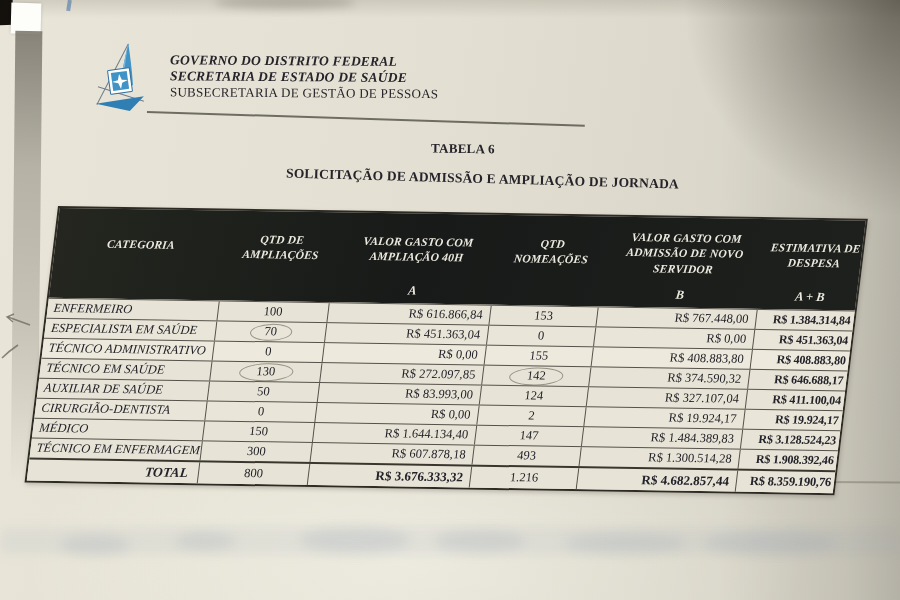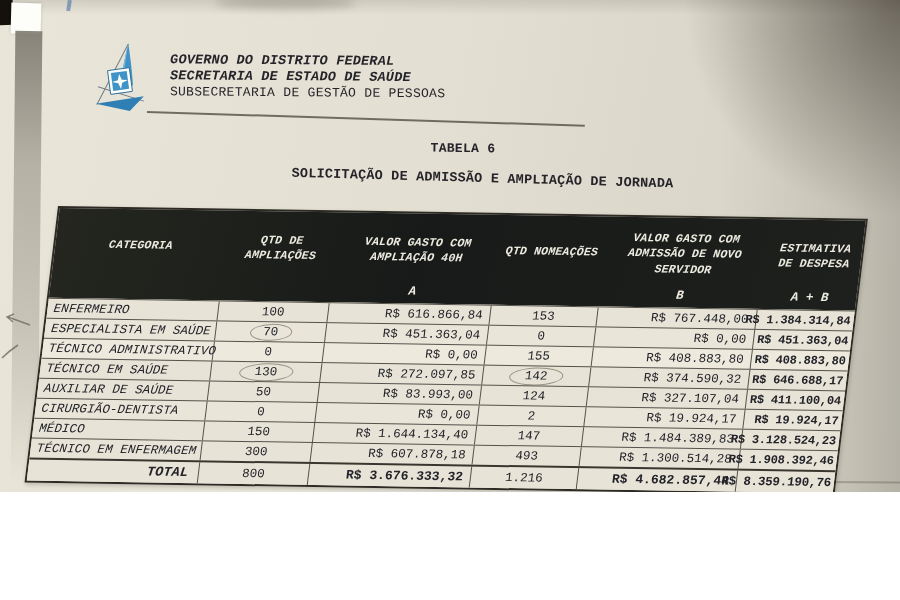--- a/index.html
+++ b/index.html
@@ -1,18 +1,18 @@
 <!DOCTYPE html>
 <html><head>
 <meta charset="utf-8">
 <style>
   html,body { margin:0; padding:0; }
   .photo {
-    position:relative; width:900px; height:492px; overflow:hidden;
-    font-family:Liberation Mono, monospace;
+    position:relative; width:900px; height:600px; overflow:hidden;
+    font-family:Liberation Serif, serif;
     background:
       radial-gradient(circle 300px at 100% 0%, rgba(62,56,46,.62), rgba(62,56,46,0) 72%),
       radial-gradient(ellipse 560px 240px at 46% 94%, rgba(250,248,240,.45), rgba(250,248,240,0) 70%),
       linear-gradient(90deg, rgba(0,0,0,0) 80%, rgba(100,95,84,.14) 94%, rgba(70,65,56,.22)),
       linear-gradient(180deg, rgba(125,118,104,.22), rgba(125,118,104,0) 3%),
       linear-gradient(100deg, #e9e6d9 0%, #e3e0d3 45%, #dcd9cc 70%, #d3d0c4 100%);
   }
   .photo * { box-sizing:border-box; }
 
   

